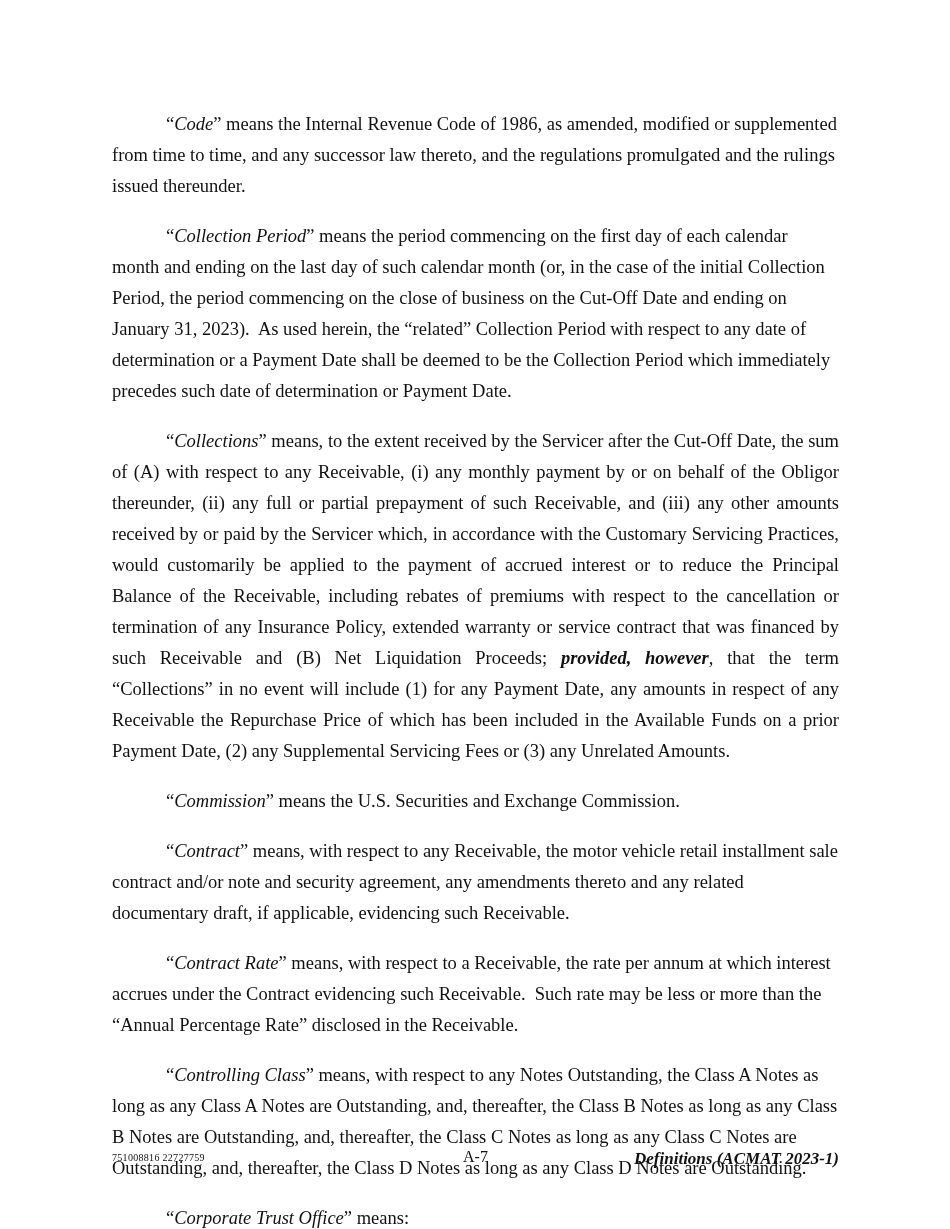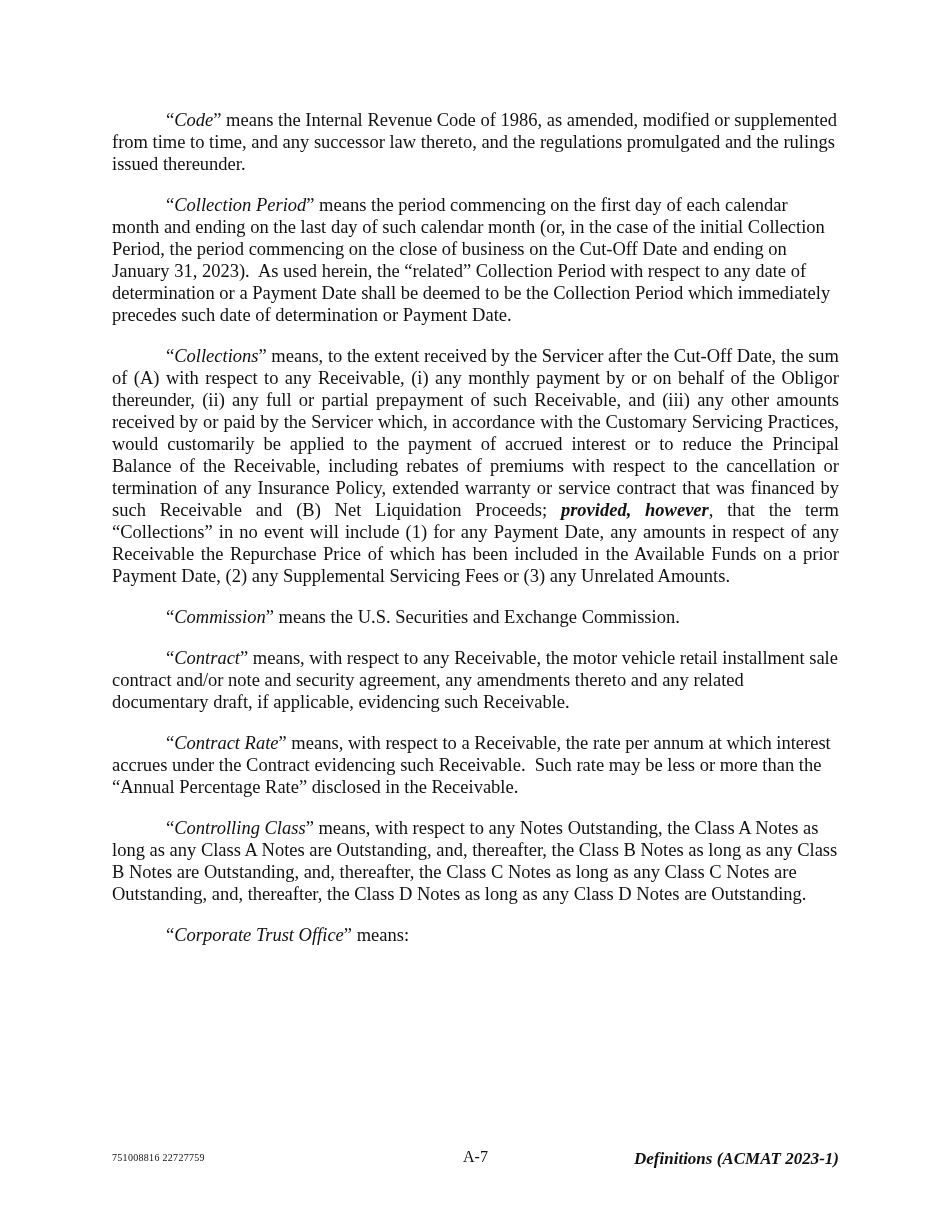--- a/index.html
+++ b/index.html
@@ -11,21 +11,21 @@
     color: #111111;
     overflow: hidden;
   }
   .doc-body {
     position: absolute;
     left: 112px; top: 109px;
     width: 727px;
   }
   .para {
     font-size: 18.5px;
-    line-height: 22px;
+    line-height: 31px;
     margin: 0 0 19px 0;
     text-indent: 54px;
     white-space: pre-wrap;
     text-align: left;
   }
   .para.justify { text-align: justify; }
   .i  { font-style: italic; }
   .bi { font-style: italic; font-weight: bold; }
   .u  { text-decoration: underline; }
   .page-footer {

